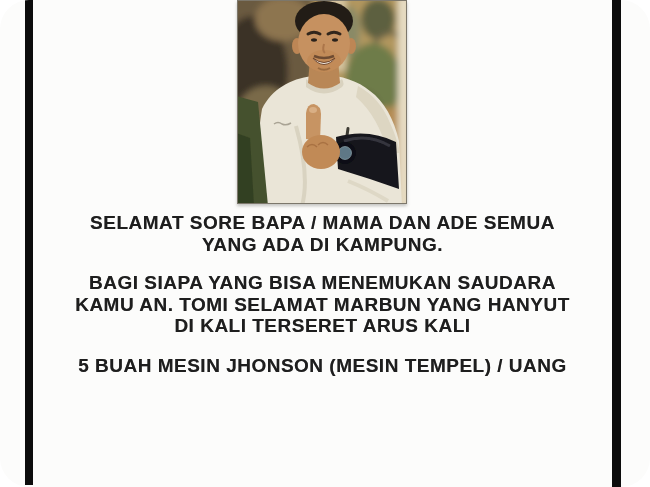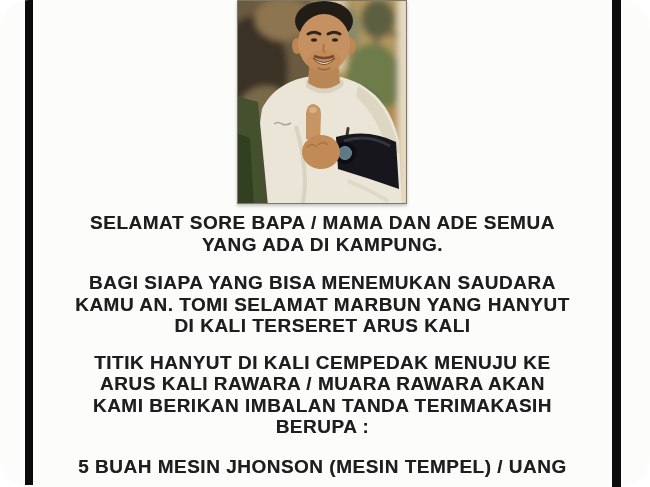--- a/index.html
+++ b/index.html
@@ -126,20 +126,16 @@
       </g>
     </svg>
   </div>
 
   <div class="text-area">
     <p class="para p1">SELAMAT SORE BAPA / MAMA DAN ADE SEMUA
 YANG ADA DI KAMPUNG.</p>
     <p class="para p2">BAGI SIAPA YANG BISA MENEMUKAN SAUDARA
 KAMU AN. TOMI SELAMAT MARBUN YANG HANYUT
 DI KALI TERSERET ARUS KALI</p>
-    <p class="para p3">TITIK HANYUT DI KALI CEMPEDAK MENUJU KE
-ARUS KALI RAWARA / MUARA RAWARA AKAN
-KAMI BERIKAN IMBALAN TANDA TERIMAKASIH
-BERUPA :</p>
     <p class="para p4">5 BUAH MESIN JHONSON (MESIN TEMPEL) / UANG</p>
   </div>
 
 </div>
 
 </body></html>

